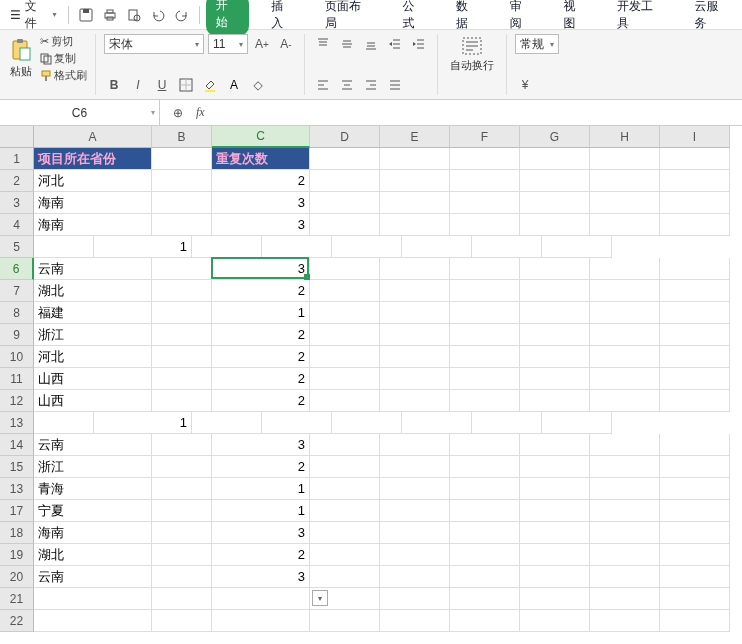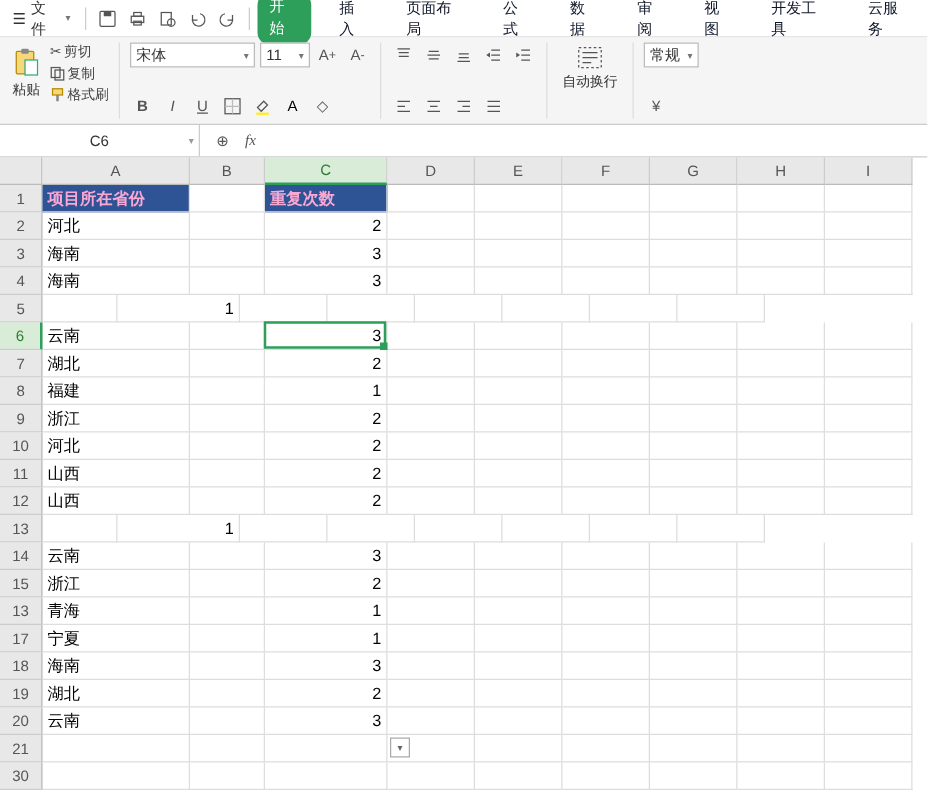--- a/index.html
+++ b/index.html
@@ -319,21 +319,21 @@
         <div class="rowhdr">12</div>
         <div class="rowhdr">13</div>
         <div class="rowhdr">14</div>
         <div class="rowhdr">15</div>
         <div class="rowhdr">13</div>
         <div class="rowhdr">17</div>
         <div class="rowhdr">18</div>
         <div class="rowhdr">19</div>
         <div class="rowhdr">20</div>
         <div class="rowhdr">21</div>
-        <div class="rowhdr">30</div>
+        <div class="rowhdr">22</div>
       </div>
     <div class="cells" id="cells">
         <div class="cellrow">
           <div class="cell hdrcell" style="width: 118px;">项目所在省份</div>
           <div class="cell" style="width: 60px;"></div>
           <div class="cell hdrcell" style="width: 98px;">重复次数</div>
           <div class="cell" style="width: 70px;"></div>
           <div class="cell" style="width: 70px;"></div>
           <div class="cell" style="width: 70px;"></div>
           <div class="cell" style="width: 70px;"></div>

